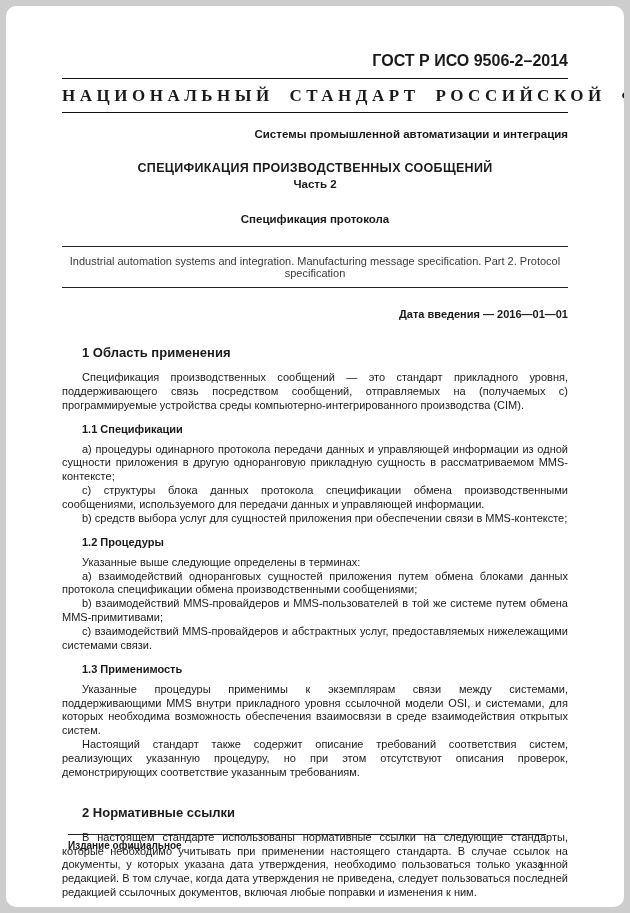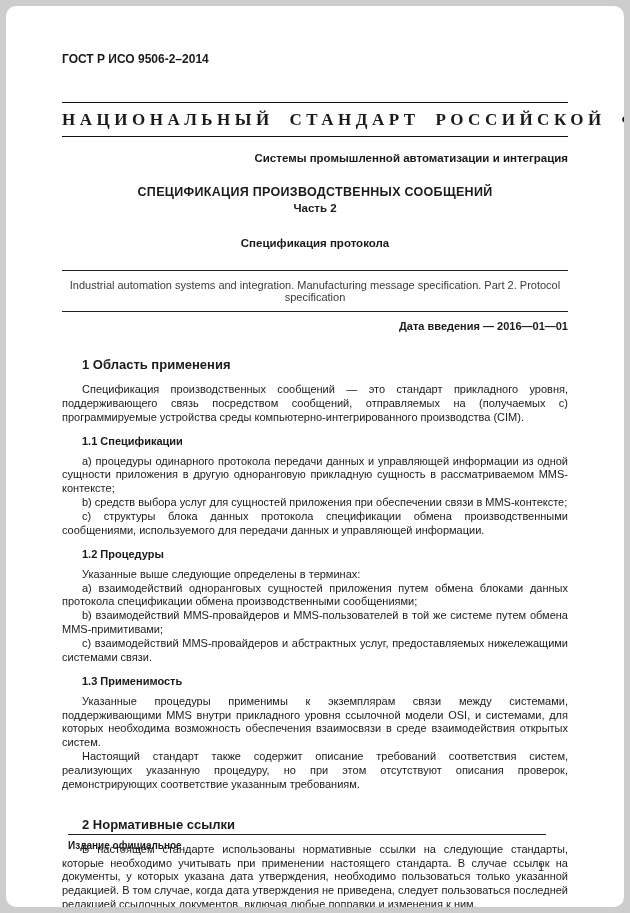--- a/index.html
+++ b/index.html
@@ -13,24 +13,24 @@
   }
   .page {
     position: absolute;
     left: 6px; top: 6px; right: 6px; bottom: 6px;
     background: #ffffff;
     border-radius: 10px;
     padding: 46px 56px 0 56px;
     overflow: hidden;
   }
   .doc-number {
-    text-align: left;
+    text-align: right;
     font-weight: bold;
-    font-size: 12px;
-    margin-bottom: 36px;
+    font-size: 16px;
+    margin-bottom: 8px;
   }
   .rule { border-top: 1.5px solid #111; }
   .rule-thin { border-top: 1px solid #222; }
   .nat-std {
     text-align: left;
     font-weight: bold;
     font-size: 17px;
     letter-spacing: 4.5px;
     word-spacing: 7px;
     white-space: nowrap;
@@ -66,21 +66,21 @@
   .en-title {
     text-align: center;
     font-size: 11px;
     color: #3a3a3a;
     padding: 8px 4px 8px 4px;
   }
   .date-line {
     text-align: right;
     font-weight: bold;
     font-size: 11px;
-    margin-top: 8px;
+    margin-top: 20px;
   }
   .section-heading {
     font-size: 13px;
     font-weight: bold;
     margin: 25px 0 11px 20px;
   }
   .sub-heading {
     font-size: 11px;
     font-weight: bold;
     margin: 10px 0 8px 20px;
@@ -131,22 +131,22 @@
     <div class="en-title">Industrial automation systems and integration. Manufacturing message specification. Part 2. Protocol specification</div>
     <div class="rule-thin"></div>
 
     <div class="date-line">Дата введения — 2016—01—01</div>
 
     <div class="section-heading">1 Область применения</div>
     <p class="body-text">Спецификация производственных сообщений — это стандарт прикладного уровня, поддерживающего связь посредством сообщений, отправляемых на (получаемых с) программируемые устройства среды компьютерно-интегрированного производства (CIM).</p>
 
     <div class="sub-heading">1.1 Спецификации</div>
     <p class="body-text">а) процедуры одинарного протокола передачи данных и управляющей информации из одной сущности приложения в другую одноранговую прикладную сущность в рассматриваемом MMS-контексте;</p>
+    <p class="body-text">с) структуры блока данных протокола спецификации обмена производственными сообщениями, используемого для передачи данных и управляющей информации.</p>
     <p class="body-text">b) средств выбора услуг для сущностей приложения при обеспечении связи в MMS-контексте;</p>
-    <p class="body-text">с) структуры блока данных протокола спецификации обмена производственными сообщениями, используемого для передачи данных и управляющей информации.</p>
 
     <div class="sub-heading">1.2 Процедуры</div>
     <p class="body-text">Указанные выше следующие определены в терминах:</p>
     <p class="body-text">а) взаимодействий одноранговых сущностей приложения путем обмена блоками данных протокола спецификации обмена производственными сообщениями;</p>
     <p class="body-text">b) взаимодействий MMS-провайдеров и MMS-пользователей в той же системе путем обмена MMS-примитивами;</p>
     <p class="body-text">с) взаимодействий MMS-провайдеров и абстрактных услуг, предоставляемых нижележащими системами связи.</p>
 
     <div class="sub-heading">1.3 Применимость</div>
     <p class="body-text">Указанные процедуры применимы к экземплярам связи между системами, поддерживающими MMS внутри прикладного уровня ссылочной модели OSI, и системами, для которых необходима возможность обеспечения взаимосвязи в среде взаимодействия открытых систем.</p>
 

